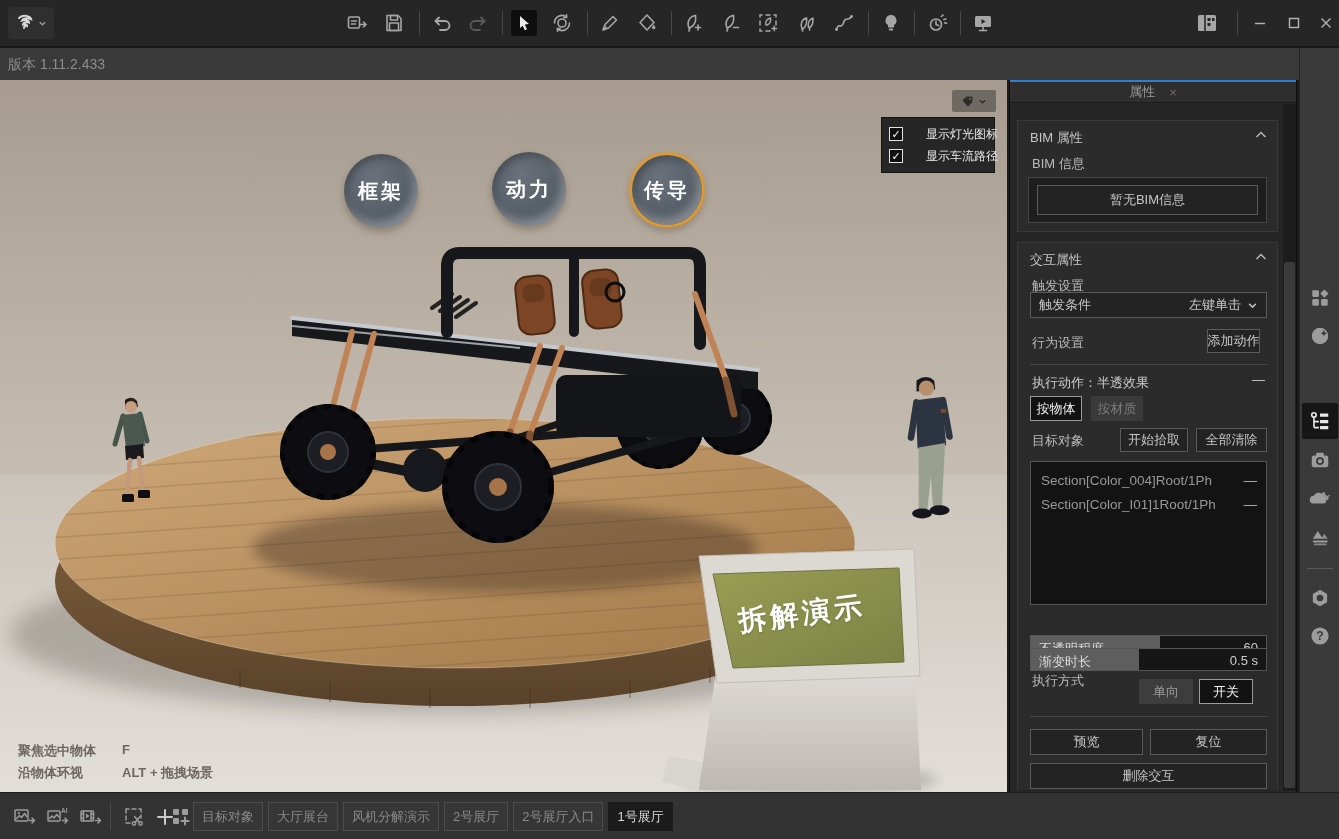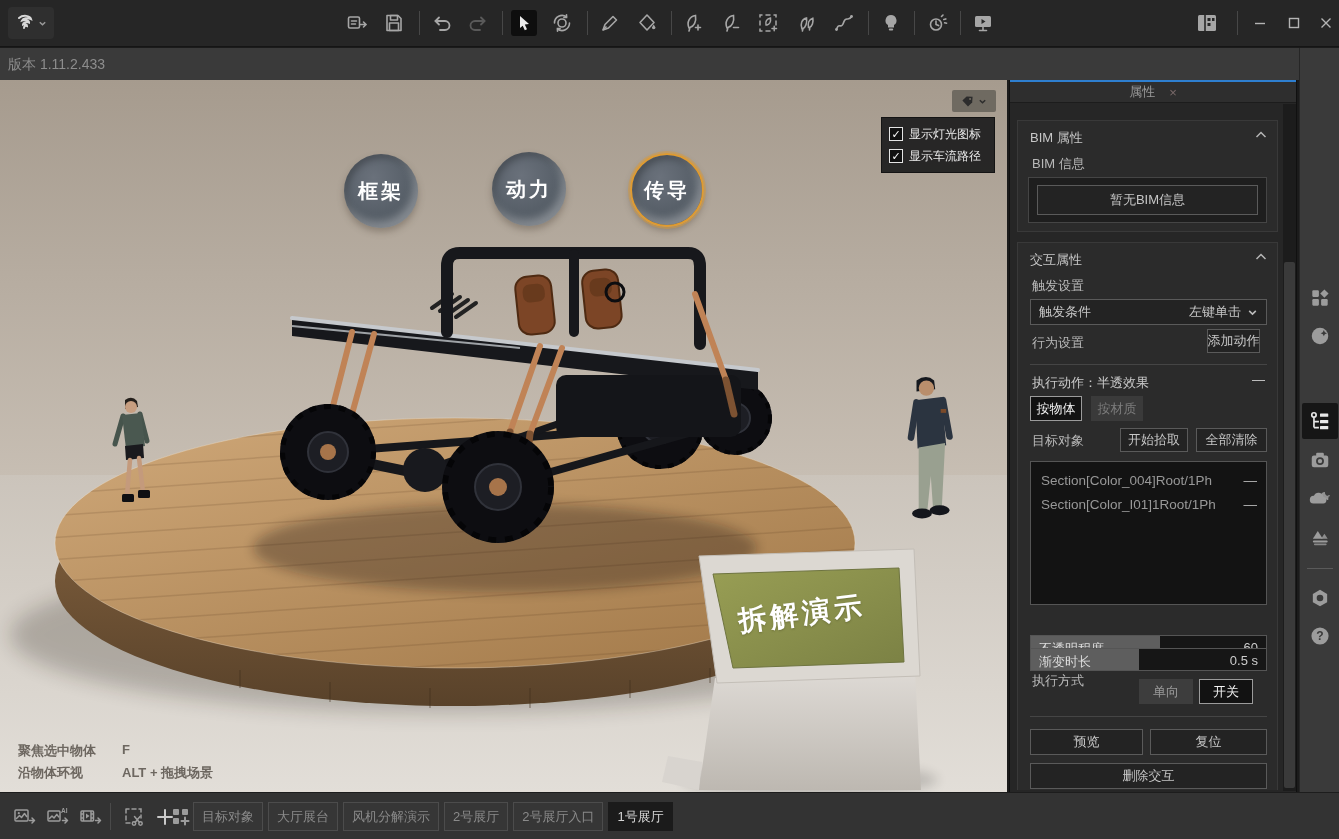--- a/index.html
+++ b/index.html
@@ -31,21 +31,21 @@
   .disc.selected{border:2px solid #df9b31;box-shadow:inset -4px -6px 8px rgba(255,255,255,.30), inset 3px 4px 6px rgba(0,0,0,.22),
     0 0 0 2px rgba(223,155,49,.45), 0 4px 7px rgba(70,58,45,.35)}
   .kiosk-text{position:absolute;left:738px;top:512px;width:175px;transform:rotate(-7deg);
     font-size:28px;font-weight:bold;color:#ffffff;letter-spacing:4px;text-shadow:0 1px 2px rgba(60,60,30,.35);white-space:nowrap}
   .hint-row{position:absolute;left:18px;font-size:13px;font-weight:bold;color:#6d6760;display:flex}
   .hint-row .act{display:inline-block;width:104px}
   .filter-btn{position:absolute;left:952px;top:10px;width:44px;height:22px;background:#6f6a61;border-radius:2px;
     display:flex;align-items:center;justify-content:center;gap:4px;color:#2c2c2c}
   .filter-menu{position:absolute;left:881px;top:37px;width:114px;height:56px;background:rgba(33,33,33,.96);
     border:1px solid #141414;display:flex;flex-direction:column;justify-content:center;gap:5px;padding:4px 7px}
-  .fm-row{display:flex;align-items:center;gap:6px;color:#e8e8e8;font-size:12px;white-space:nowrap}
+  .fm-row{display:flex;align-items:center;gap:23px;color:#e8e8e8;font-size:12px;white-space:nowrap}
   .cbox{width:14px;height:14px;border:1.5px solid #e4e4e4;background:#101010;display:flex;align-items:center;justify-content:center;flex:0 0 auto}
   .cbox::after{content:"✓";color:#fff;font-size:11px;font-weight:bold;line-height:1}
 
   
   .props{position:absolute;left:1009px;top:80px;width:288px;height:712px;background:#262626;border-left:1px solid #101010;border-right:1px solid #101010}
   .props-tab{position:absolute;left:0;top:0;width:100%;height:23px;background:#2e2e2e;border-top:2px solid #2e7fd0;
     display:flex;align-items:center;justify-content:center;gap:14px;font-size:13px;color:#9a9a9a;border-bottom:1px solid #1c1c1c}
   .sect{position:absolute;left:7px;width:261px;background:#2b2b2b;border:1px solid #393939}
   .sect-h{position:absolute;left:12px;top:8px;font-size:13px;color:#c7c7c7}
   .chev{position:absolute;right:10px;top:10px;color:#b5b5b5}
@@ -500,21 +500,21 @@
     <div class="sect" style="top:162px;height:548px;border-bottom:none">
       <div class="sect-h">交互属性</div>
       <div class="chev">
         <svg width="12" height="8" viewBox="0 0 12 8" fill="none" stroke="#b5b5b5" stroke-width="1.5">
             <path d="M1.5,6 L6,1.5 L10.5,6"></path>
           </svg>
       </div>
 
       <div class="plabel" style="left:14px;top:34px">触发设置</div>
 
-      <div class="dropdown" style="top:56px">
+      <div class="dropdown" style="top:49px">
         <span style="flex:1">触发条件</span>
         <span>左键单击</span>
         <span>
           <svg width="11" height="11" viewBox="0 0 10 10" fill="none" stroke="#bbb" stroke-width="1.4">
               <path d="M2,3.5 L5,6.5 L8,3.5"></path>
             </svg>
         </span>
       </div>
 
       <div class="plabel" style="left:14px;top:91px">行为设置</div>

